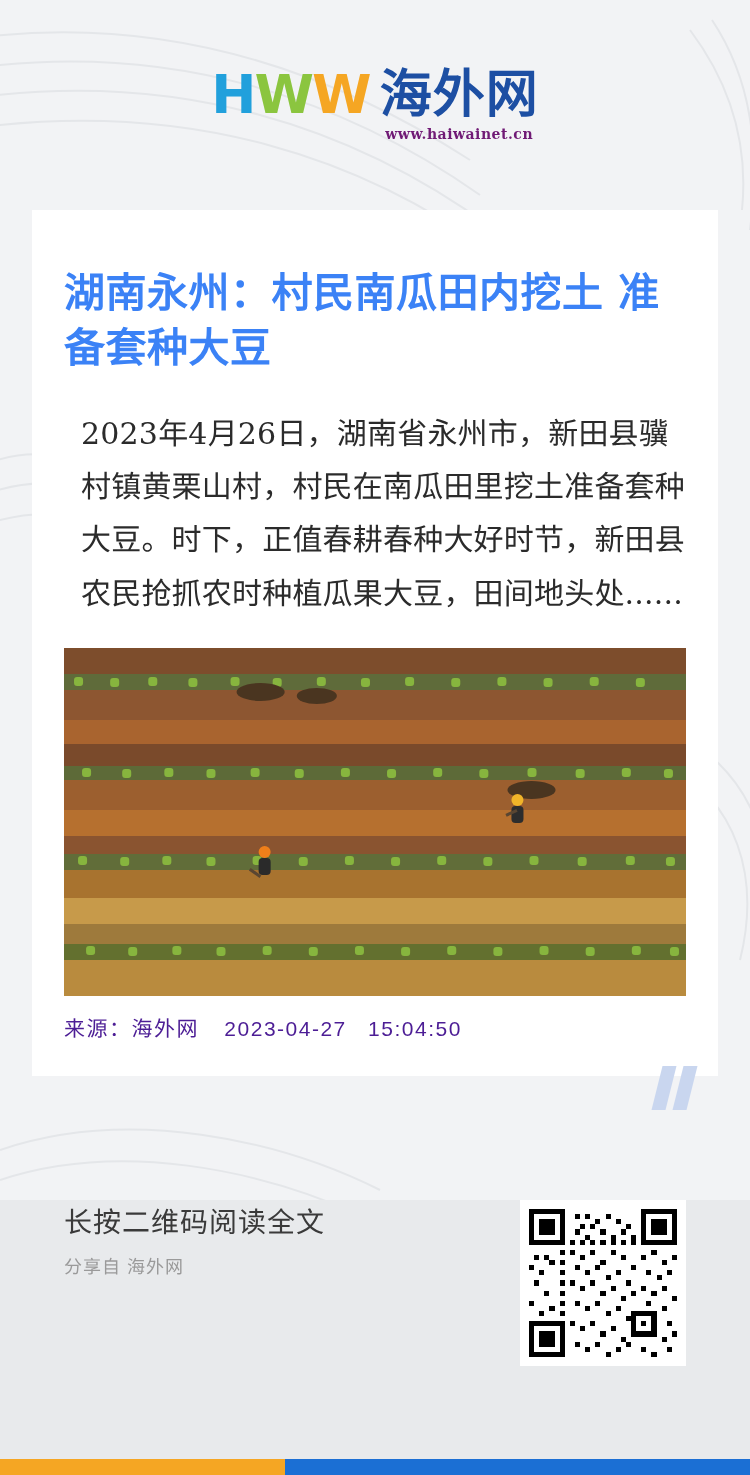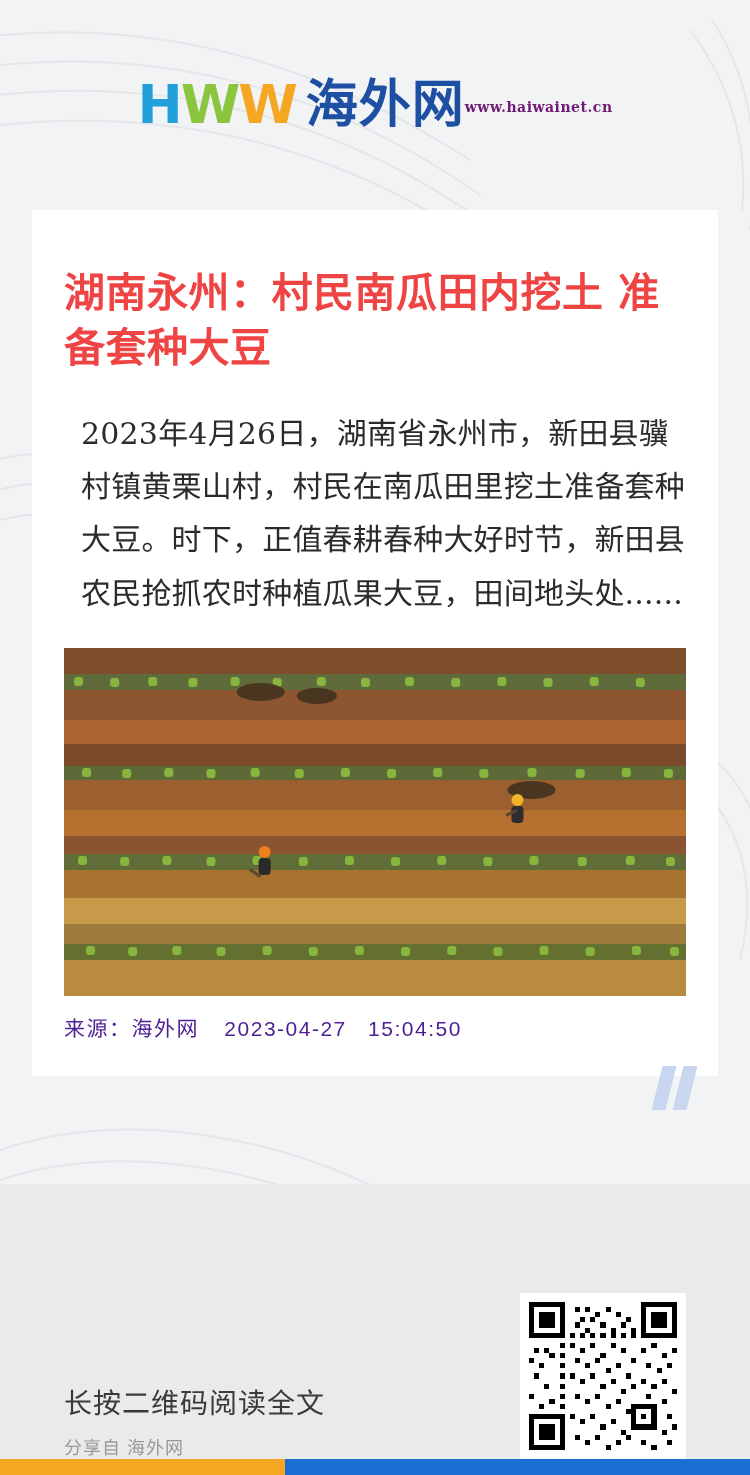--- a/index.html
+++ b/index.html
@@ -46,21 +46,21 @@
     align-items: baseline;
     font-family: "DejaVu Sans", sans-serif;
     font-weight: 700;
     font-size: 54px;
     letter-spacing: -2px;
     line-height: 1;
   }
   .logo-hww .l1 { color: #21a0dc; }
   .logo-hww .l2 { color: #8bc53f; }
   .logo-hww .l3 { color: #f5a623; }
-  .logo-right { display: flex; align-items: center; }
+  .logo-right { display: flex; flex-direction: column; align-items: center; }
   .logo-cn {
     font-family: "DejaVu Sans", "Liberation Sans", sans-serif;
     font-weight: 700;
     font-size: 52px;
     color: #1d4fa3;
     line-height: 1;
     letter-spacing: 1px;
   }
   .logo-url {
     margin-top: 6px;
@@ -76,21 +76,21 @@
     position: relative;
     margin: 0 32px;
     background: #ffffff;
     padding: 56px 32px 34px 32px;
   }
   .article-title {
     font-family: "DejaVu Serif", "Liberation Serif", serif;
     font-weight: 700;
     font-size: 41px;
     line-height: 1.35;
-    color: #ef4444;
+    color: #3b82f6;
     letter-spacing: 0.5px;
   }
   .article-body {
     margin-top: 30px;
     font-family: "DejaVu Serif", "Liberation Serif", serif;
     font-size: 30px;
     line-height: 1.78;
     color: #2b2b2b;
     letter-spacing: 0.2px;
     margin-left: 17px;
@@ -129,25 +129,25 @@
     height: 44px;
     background: #c9d6ef;
     transform: skewX(-14deg);
   }
 
   
   .footer {
     position: absolute;
     left: 0;
     right: 0;
-    bottom: 16px;
+    bottom: 0;
     height: 275px;
     background: #e8eaec;
     display: flex;
-    align-items: flex-end;
+    align-items: flex-start;
     padding: 0 64px;
   }
   .footer-text { flex: 1; }
   .footer-line1 {
     font-size: 28px;
     color: #3a3a3a;
     letter-spacing: 1px;
   }
   .footer-line2 {
     margin-top: 12px;

